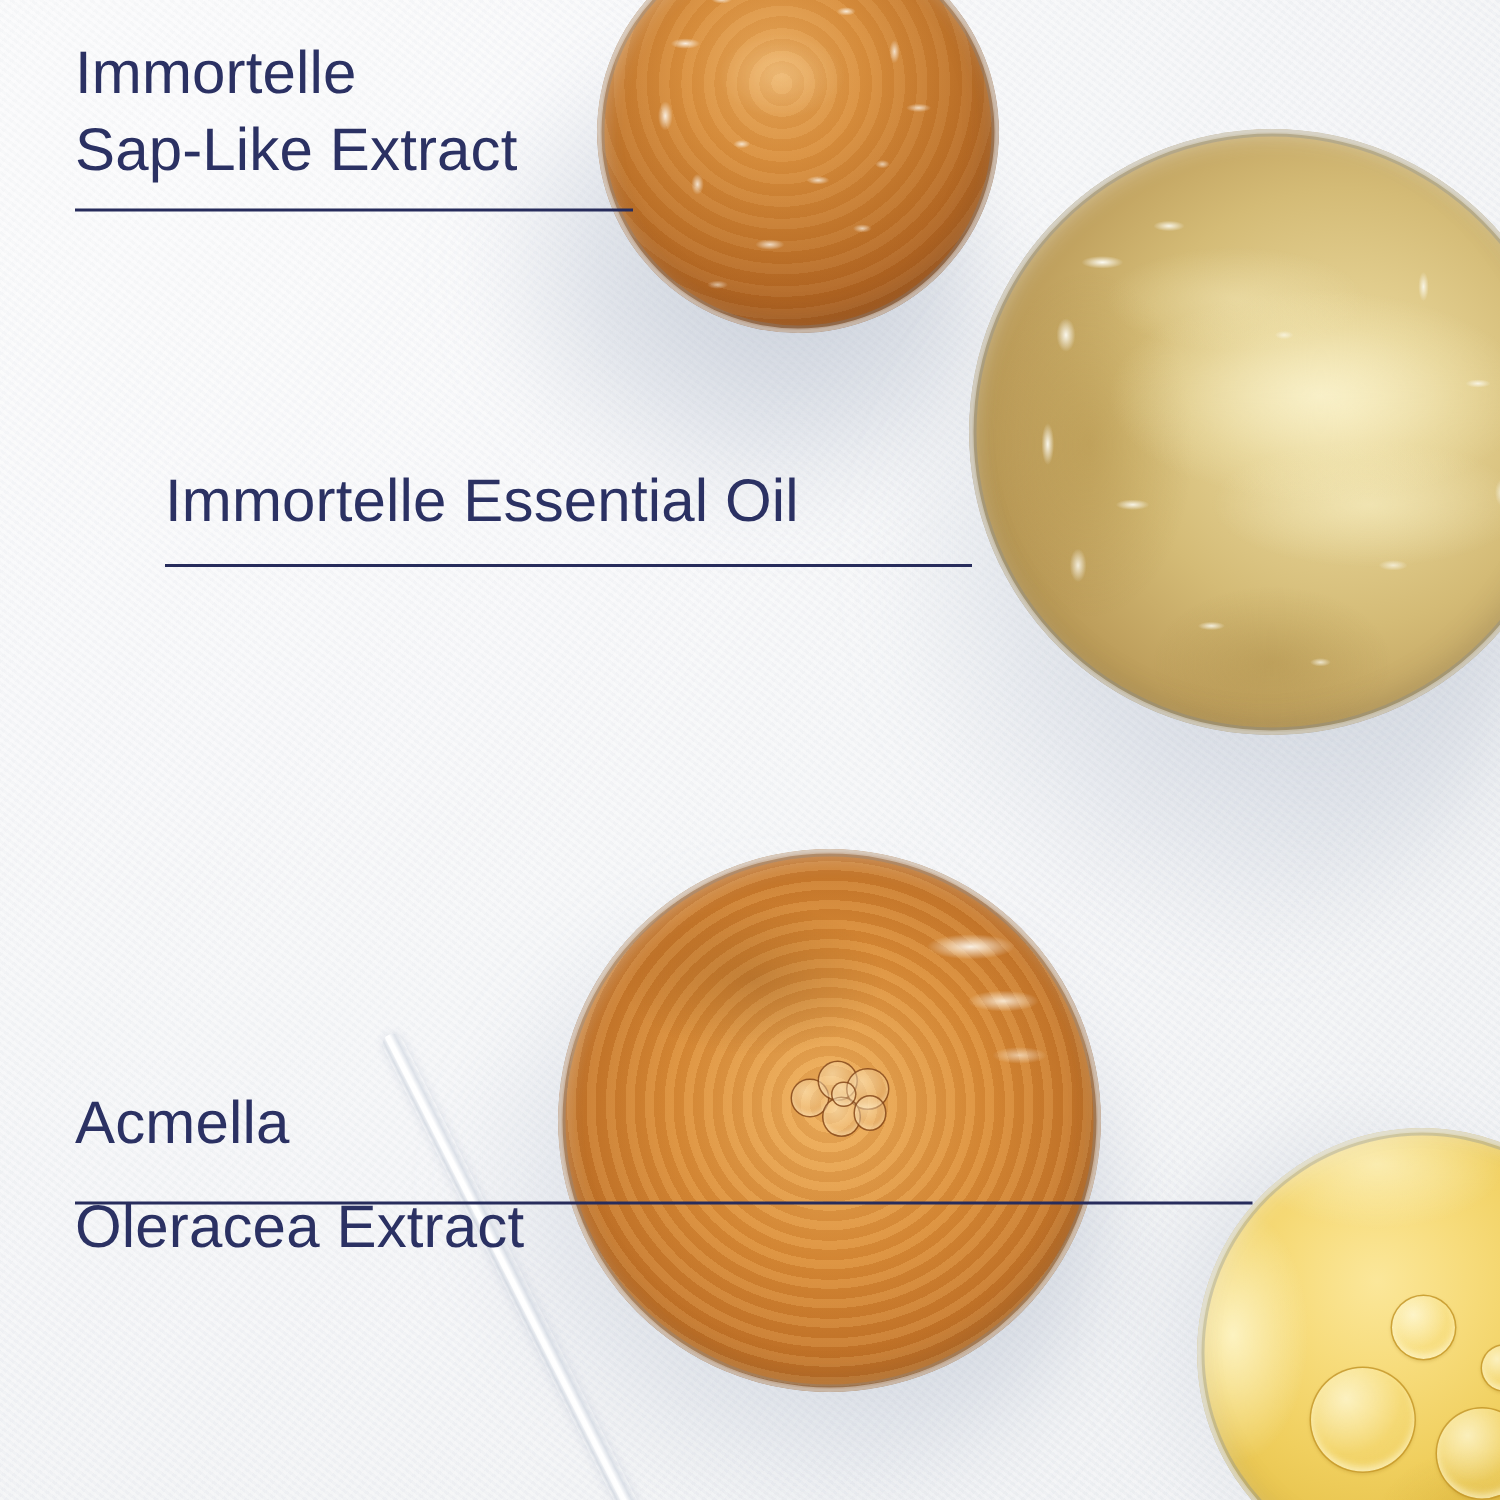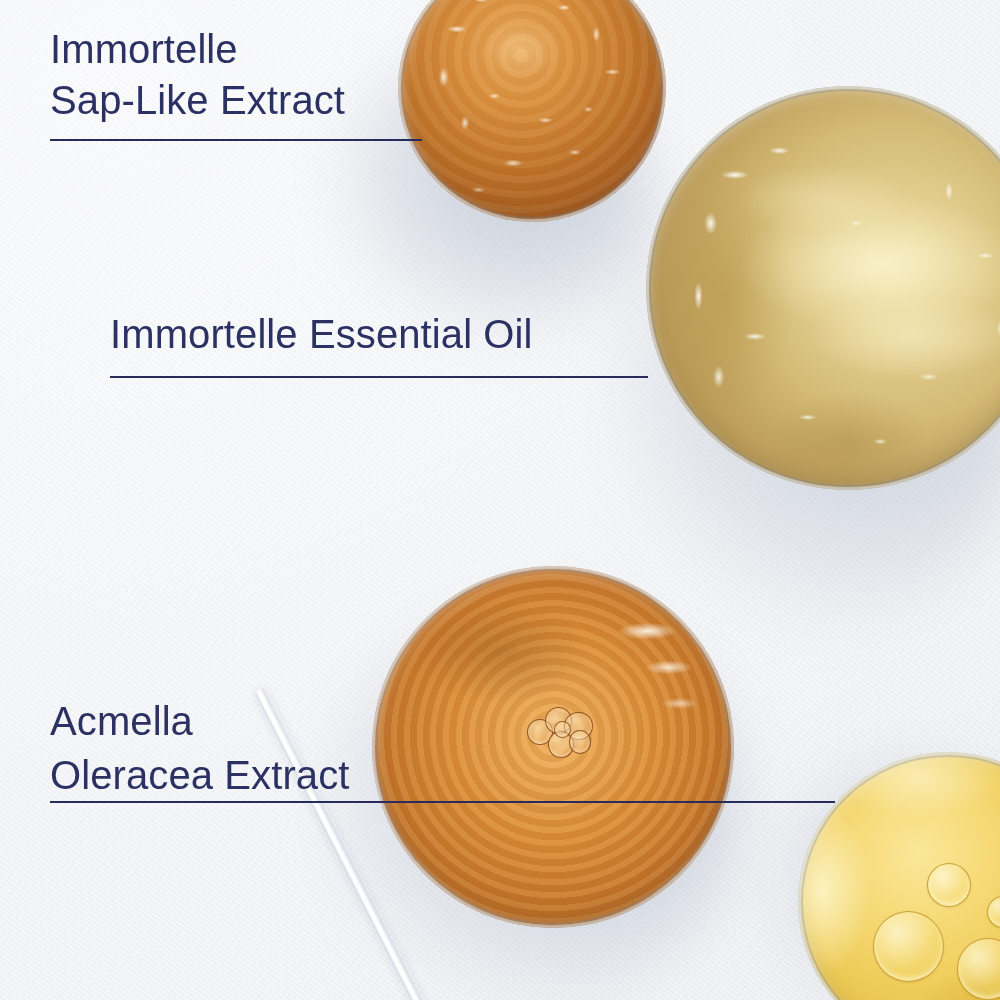--- a/index.html
+++ b/index.html
@@ -287,21 +287,21 @@
   #body-sap { left: 50px; top: 150px; width: 330px; font-size: 29px; line-height: 36px; }
 
   
   #block-eo { left: 110px; top: 309px; width: 540px; }
   #block-eo .heading { font-size: 40px; line-height: 51px; }
   #rule-eo { left: 110px; top: 376px; width: 538px; }
   #body-eo { left: 110px; top: 388px; width: 500px; font-size: 29px; line-height: 36px; }
 
   
   #block-acm { left: 50px; top: 694px; width: 380px; }
-  #block-acm .heading { font-size: 40px; line-height: 54px; }
+  #block-acm .heading { font-size: 40px; line-height: 69px; margin-top: 21px; }
   #rule-acm { left: 50px; top: 801px; width: 785px; }
   #body-acm { left: 50px; top: 812px; width: 300px; font-size: 29px; line-height: 36px; }
 </style>
 </head>
 <body>
 
 <div id="stage">
 
   <div class="bg-base"></div>
   <div class="bg-grain"></div>

